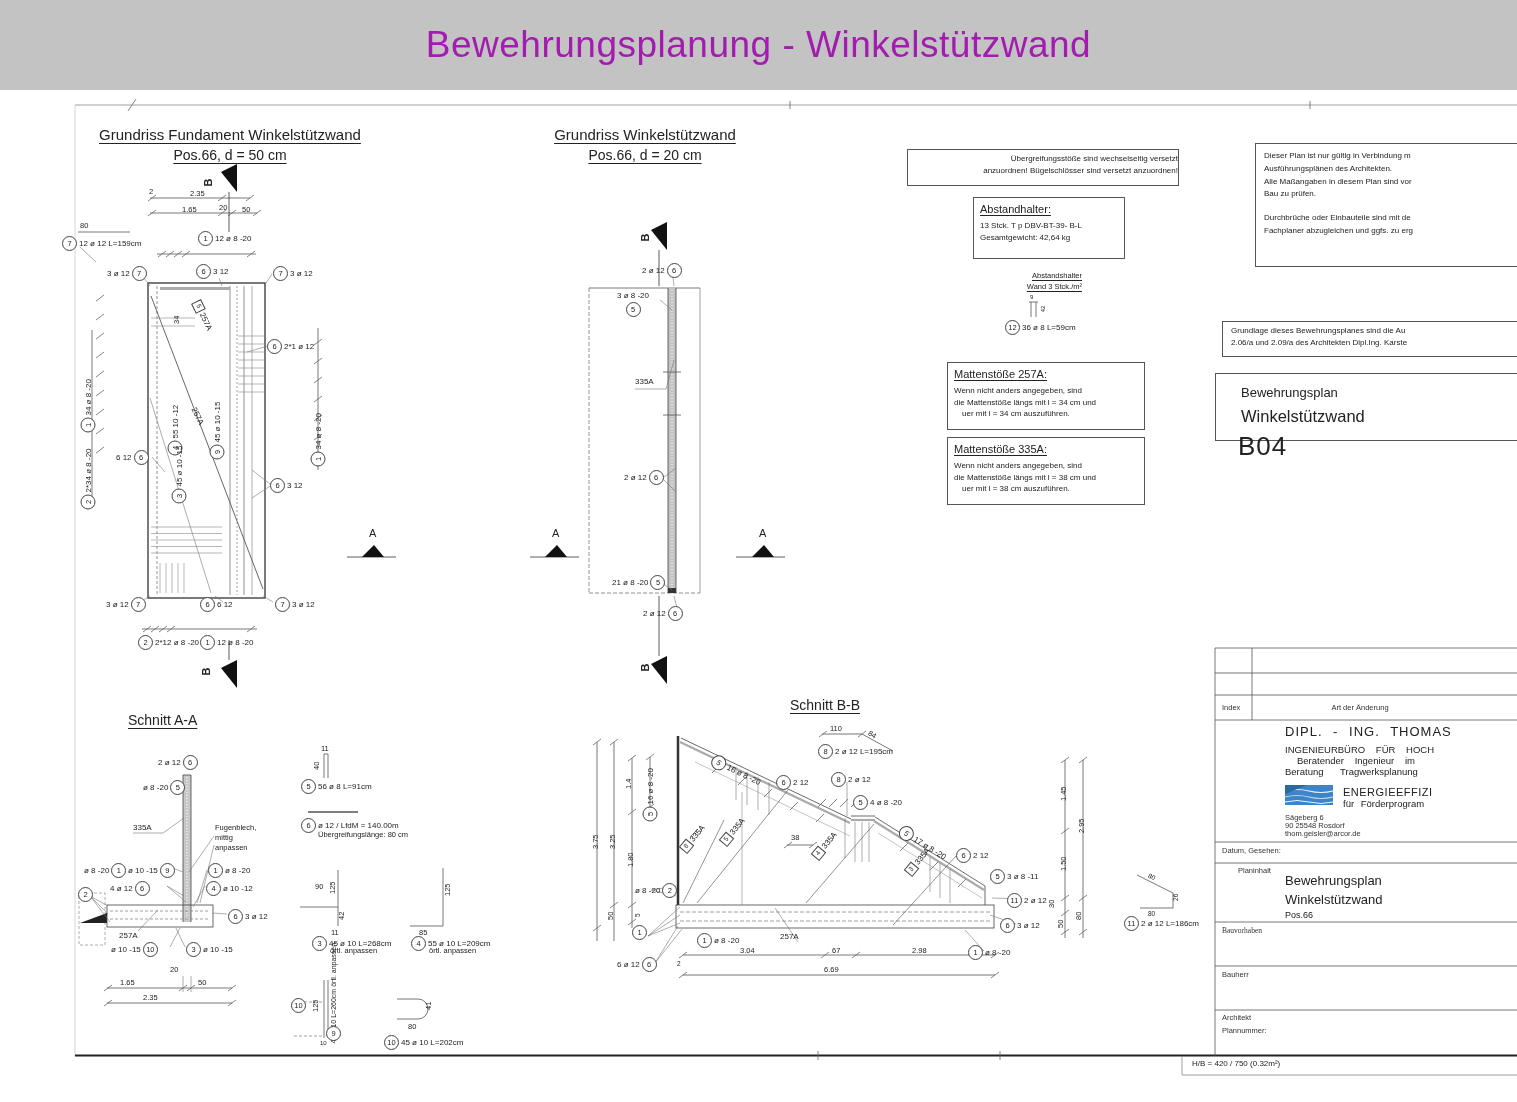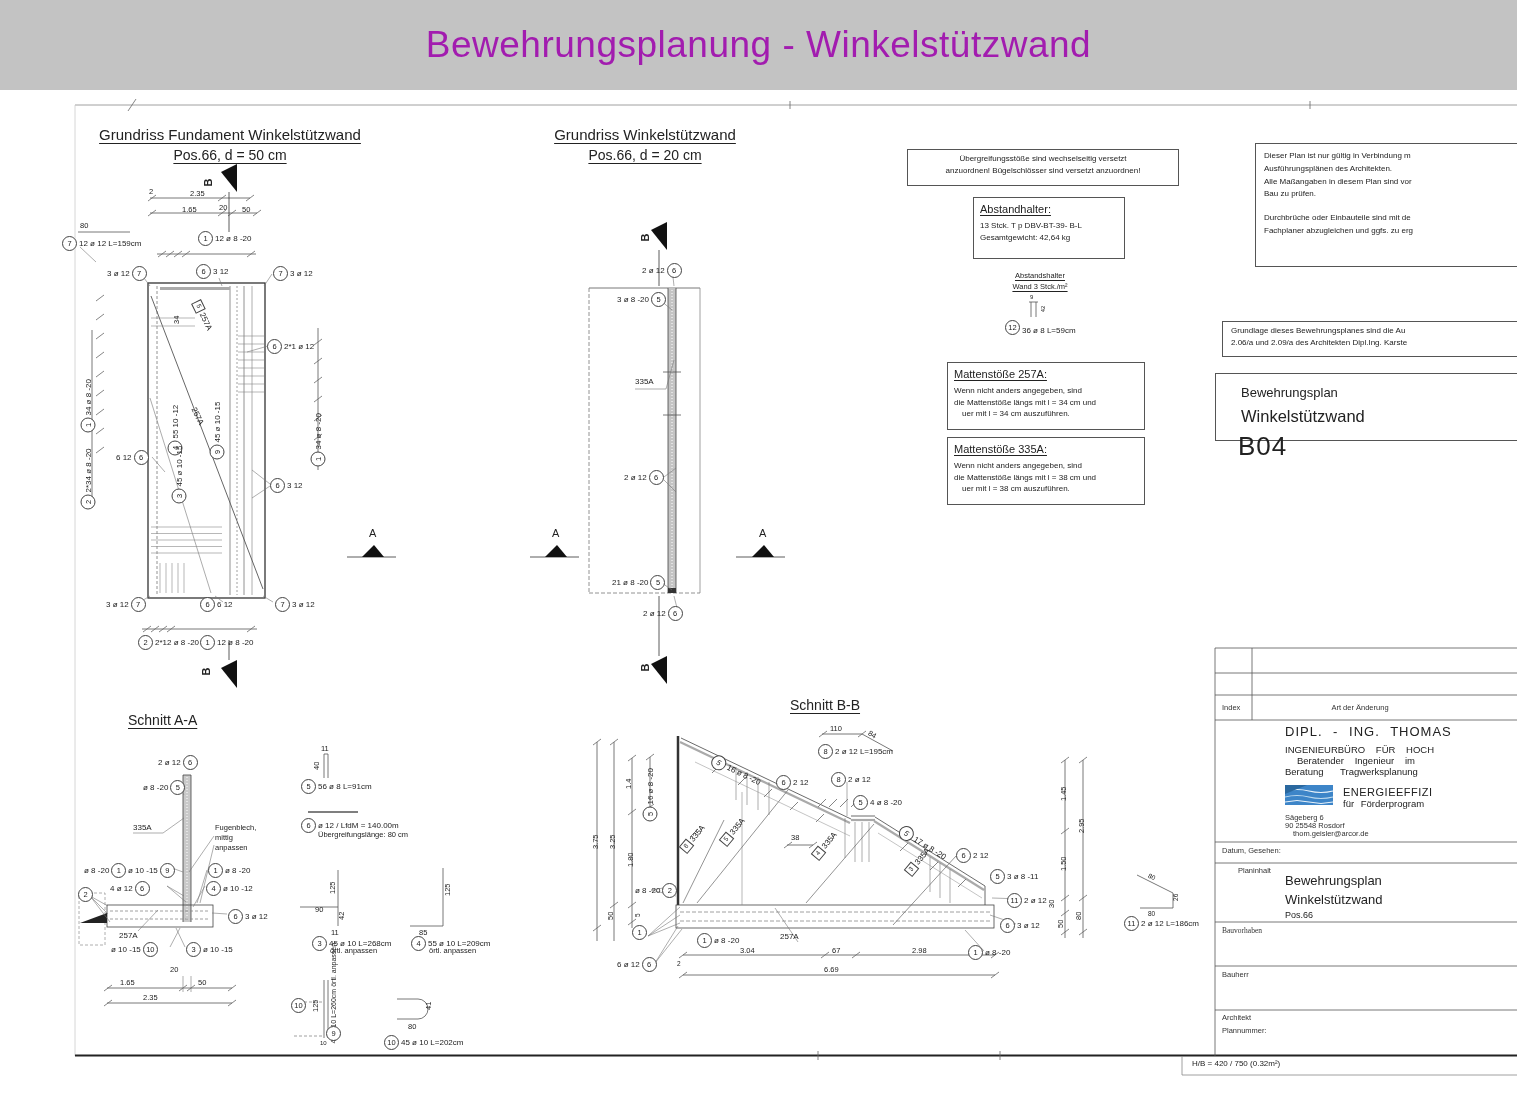--- a/index.html
+++ b/index.html
@@ -13,21 +13,21 @@
   .co{position:absolute;display:flex;align-items:center;gap:2px;font-size:8px;line-height:1;white-space:nowrap;}
   .b{display:inline-flex;align-items:center;justify-content:center;width:13px;height:13px;border:1px solid #444;
      border-radius:50%;font-size:7.5px;background:#fff;flex:0 0 auto;}
   .b2{border-width:1.6px;}
   .bi{font-style:italic;}
   .sq{display:inline-flex;align-items:center;justify-content:center;width:9px;height:9px;border:1px solid #444;
       font-size:6.5px;background:#fff;flex:0 0 auto;}
   .dim{position:absolute;font-size:7.5px;line-height:1;white-space:nowrap;}
   .vrot{transform:rotate(-90deg);transform-origin:center;text-align:center;}
   .notebox{position:absolute;border:1px solid #555;background:#fff;font-size:8px;line-height:1.45;}
-  .nb-c{text-align:center;}
+  .nb-c{text-align:right;}
   .nh{font-size:11px;text-decoration:underline;text-underline-offset:2px;margin-bottom:2px;}
   .tbl{position:absolute;font-size:7.5px;color:#333;white-space:nowrap;}
   .secA{position:absolute;font-size:11px;font-weight:400;}
   .u{text-decoration:underline;text-underline-offset:2px;}
   svg{position:absolute;left:0;top:0;}
 </style>
 </head>
 <body>
 
 <div id="hdr" class="abs">
@@ -500,21 +500,21 @@
   </div>
 
 <div class="abs dtitle" style="left:545px;top:126px;width:200px;">Grundriss Winkelstützwand</div>
 <div class="abs dtitle" style="left:545px;top:147px;width:200px;font-size:14px;">Pos.66, d = 20 cm</div>
 <div class="dim vrot" style="left:638px;top:232px;width:14px;font-size:11px;font-weight:700;">B</div>
 <div class="dim vrot" style="left:638px;top:662px;width:14px;font-size:11px;font-weight:700;">B</div>
 <div class="co" style="left:642px;top:263px;">
     <span>2 ø 12</span>
     <span class="b">6</span>
   </div>
-<div class="co" style="left:617px;top:292px;">
+<div class="co" style="left:617px;top:292px;flex-direction:column;">
     <span>3 ø 8 -20</span>
     <span class="b">5</span>
   </div>
 <div class="dim" style="left:635px;top:378px;font-size:8px;">335A</div>
 <div class="co" style="left:624px;top:470px;">
     <span>2 ø 12</span>
     <span class="b">6</span>
   </div>
 <div class="co" style="left:612px;top:575px;">
     <span>21 ø 8 -20</span>
@@ -537,21 +537,21 @@
   <div class="nh">Abstandhalter:</div>
   <div>13 Stck. T p DBV-BT-39- B-L</div>
   <div>Gesamtgewicht: 42,64 kg</div>
 </div>
 <div class="abs nb-c" style="left:998px;top:270px;width:84px;font-size:7.5px;line-height:1.5;">
   <div class="u">Abstandshalter</div>
   <div class="u">Wand 3 Stck./m²</div>
 </div>
 <div class="dim" style="left:1030px;top:294px;font-size:6px;">9</div>
 <div class="dim vrot" style="left:1038px;top:306px;width:10px;font-size:6px;">42</div>
-<div class="co" style="left:1005px;top:320px;align-items:flex-end;">
+<div class="co" style="left:1005px;top:320px;">
     <span class="b b2">12</span>
     <span>36 ø 8 L=59cm</span>
   </div>
 
 <div class="notebox" style="left:947px;top:362px;width:184px;height:58px;padding:4px 6px;">
   <div class="nh">Mattenstöße    257A:</div>
   <div>Wenn nicht anders angegeben, sind</div>
   <div>die Mattenstöße längs mit l = 34 cm und</div>
   <div style="padding-left:8px;">uer mit l = 34 cm auszuführen.</div>
 </div>
@@ -640,21 +640,21 @@
 <div class="dim vrot" style="left:310px;top:762px;width:14px;">40</div>
 <div class="co" style="left:301px;top:779px;">
     <span class="b">5</span>
     <span>56 ø 8 L=91cm</span>
   </div>
 <div class="co" style="left:301px;top:818px;">
     <span class="b">6</span>
     <span>ø 12 / LfdM = 140.00m</span>
   </div>
 <div class="dim" style="left:318px;top:831px;">Übergreifungslänge: 80 cm</div>
-<div class="dim" style="left:315px;top:906px;">90</div>
+<div class="dim" style="left:315px;top:883px;">90</div>
 <div class="dim vrot" style="left:325px;top:884px;width:16px;">125</div>
 <div class="dim vrot" style="left:335px;top:912px;width:14px;">42</div>
 <div class="dim" style="left:331px;top:929px;">11</div>
 <div class="co" style="left:312px;top:936px;">
     <span class="b">3</span>
     <span>45 ø 10 L=268cm</span>
   </div>
 <div class="dim" style="left:330px;top:947px;">örtl. anpassen</div>
 <div class="dim vrot" style="left:440px;top:886px;width:16px;">125</div>
 <div class="dim" style="left:419px;top:929px;">85</div>
@@ -796,21 +796,21 @@
 <div class="tbl" style="left:1222px;top:703px;">Index</div>
 <div class="tbl" style="left:1260px;top:703px;width:200px;text-align:center;">Art der Änderung</div>
 <div class="abs" style="left:1285px;top:724px;font-size:13px;word-spacing:6px;letter-spacing:1px;white-space:nowrap;">DIPL. - ING.  THOMAS</div>
 <div class="abs" style="left:1285px;top:744px;font-size:9.5px;word-spacing:8px;white-space:nowrap;">INGENIEURBÜRO   FÜR   HOCH</div>
 <div class="abs" style="left:1297px;top:755px;font-size:9.5px;word-spacing:8px;white-space:nowrap;">Beratender    Ingenieur    im</div>
 <div class="abs" style="left:1285px;top:766px;font-size:9.5px;word-spacing:14px;white-space:nowrap;">Beratung        Tragwerksplanung</div>
 <div class="abs" style="left:1343px;top:786px;font-size:11px;letter-spacing:.5px;white-space:nowrap;">ENERGIEEFFIZI</div>
 <div class="abs" style="left:1343px;top:798px;font-size:9.5px;word-spacing:4px;white-space:nowrap;">für  Förderprogram</div>
 <div class="tbl" style="left:1285px;top:813px;">Sägeberg 6</div>
 <div class="tbl" style="left:1285px;top:821px;">90 25548 Rosdorf</div>
-<div class="tbl" style="left:1285px;top:829px;margin-left:8px;">thom.geisler@arcor.de</div>
+<div class="tbl" style="left:1285px;top:829px;">thom.geisler@arcor.de</div>
 <div class="tbl" style="left:1222px;top:846px;">Datum, Gesehen:</div>
 <div class="tbl" style="left:1222px;top:866px;padding-left:16px;">Planinhalt</div>
 <div class="abs" style="left:1285px;top:873px;font-size:13px;">Bewehrungsplan</div>
 <div class="abs" style="left:1285px;top:892px;font-size:13px;">Winkelstützwand</div>
 <div class="abs" style="left:1285px;top:910px;font-size:9px;">Pos.66</div>
 <div class="tbl" style="left:1222px;top:926px;font-family:Liberation Serif, serif;">Bauvorhaben</div>
 <div class="tbl" style="left:1222px;top:970px;">Bauherr</div>
 <div class="tbl" style="left:1222px;top:1013px;">Architekt</div>
 <div class="tbl" style="left:1222px;top:1026px;">Plannummer:</div>
 <div class="abs" style="left:1192px;top:1059px;font-size:8px;">H/B = 420 / 750 (0.32m²)</div>

